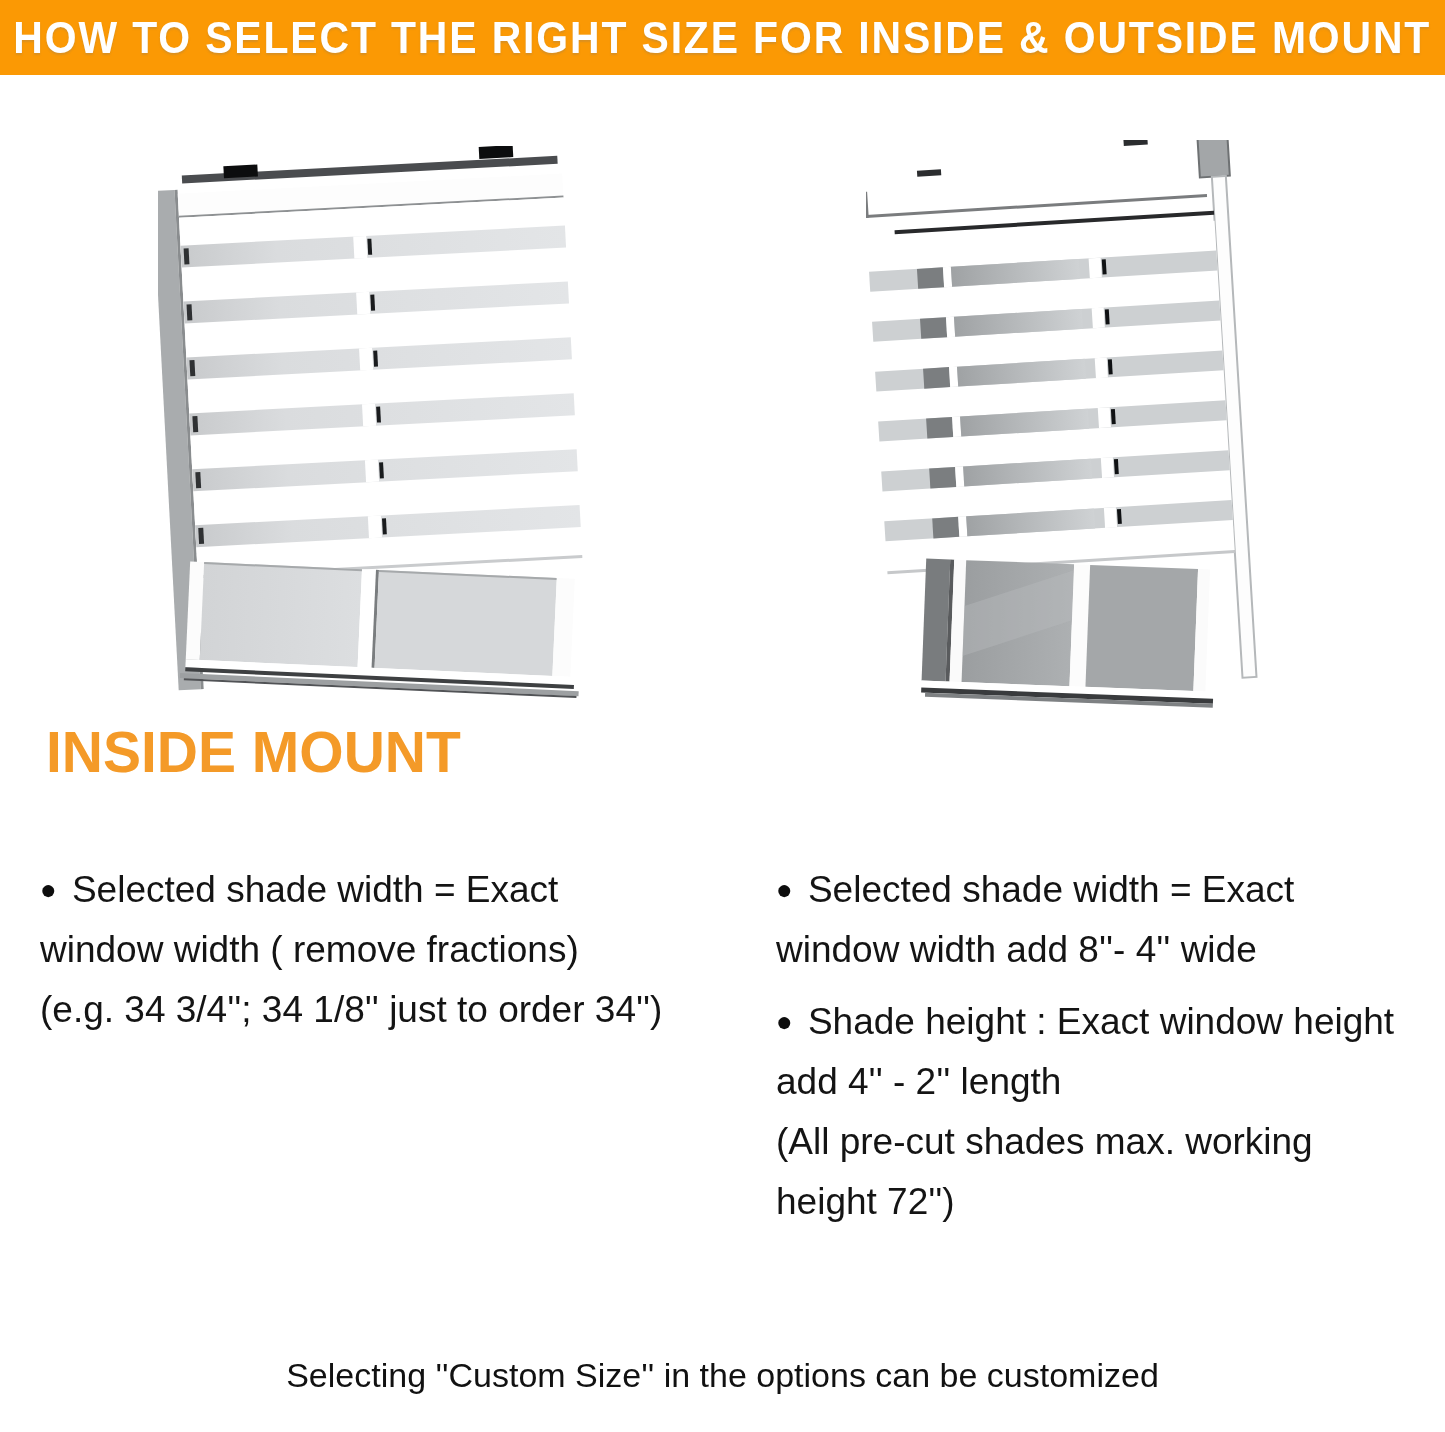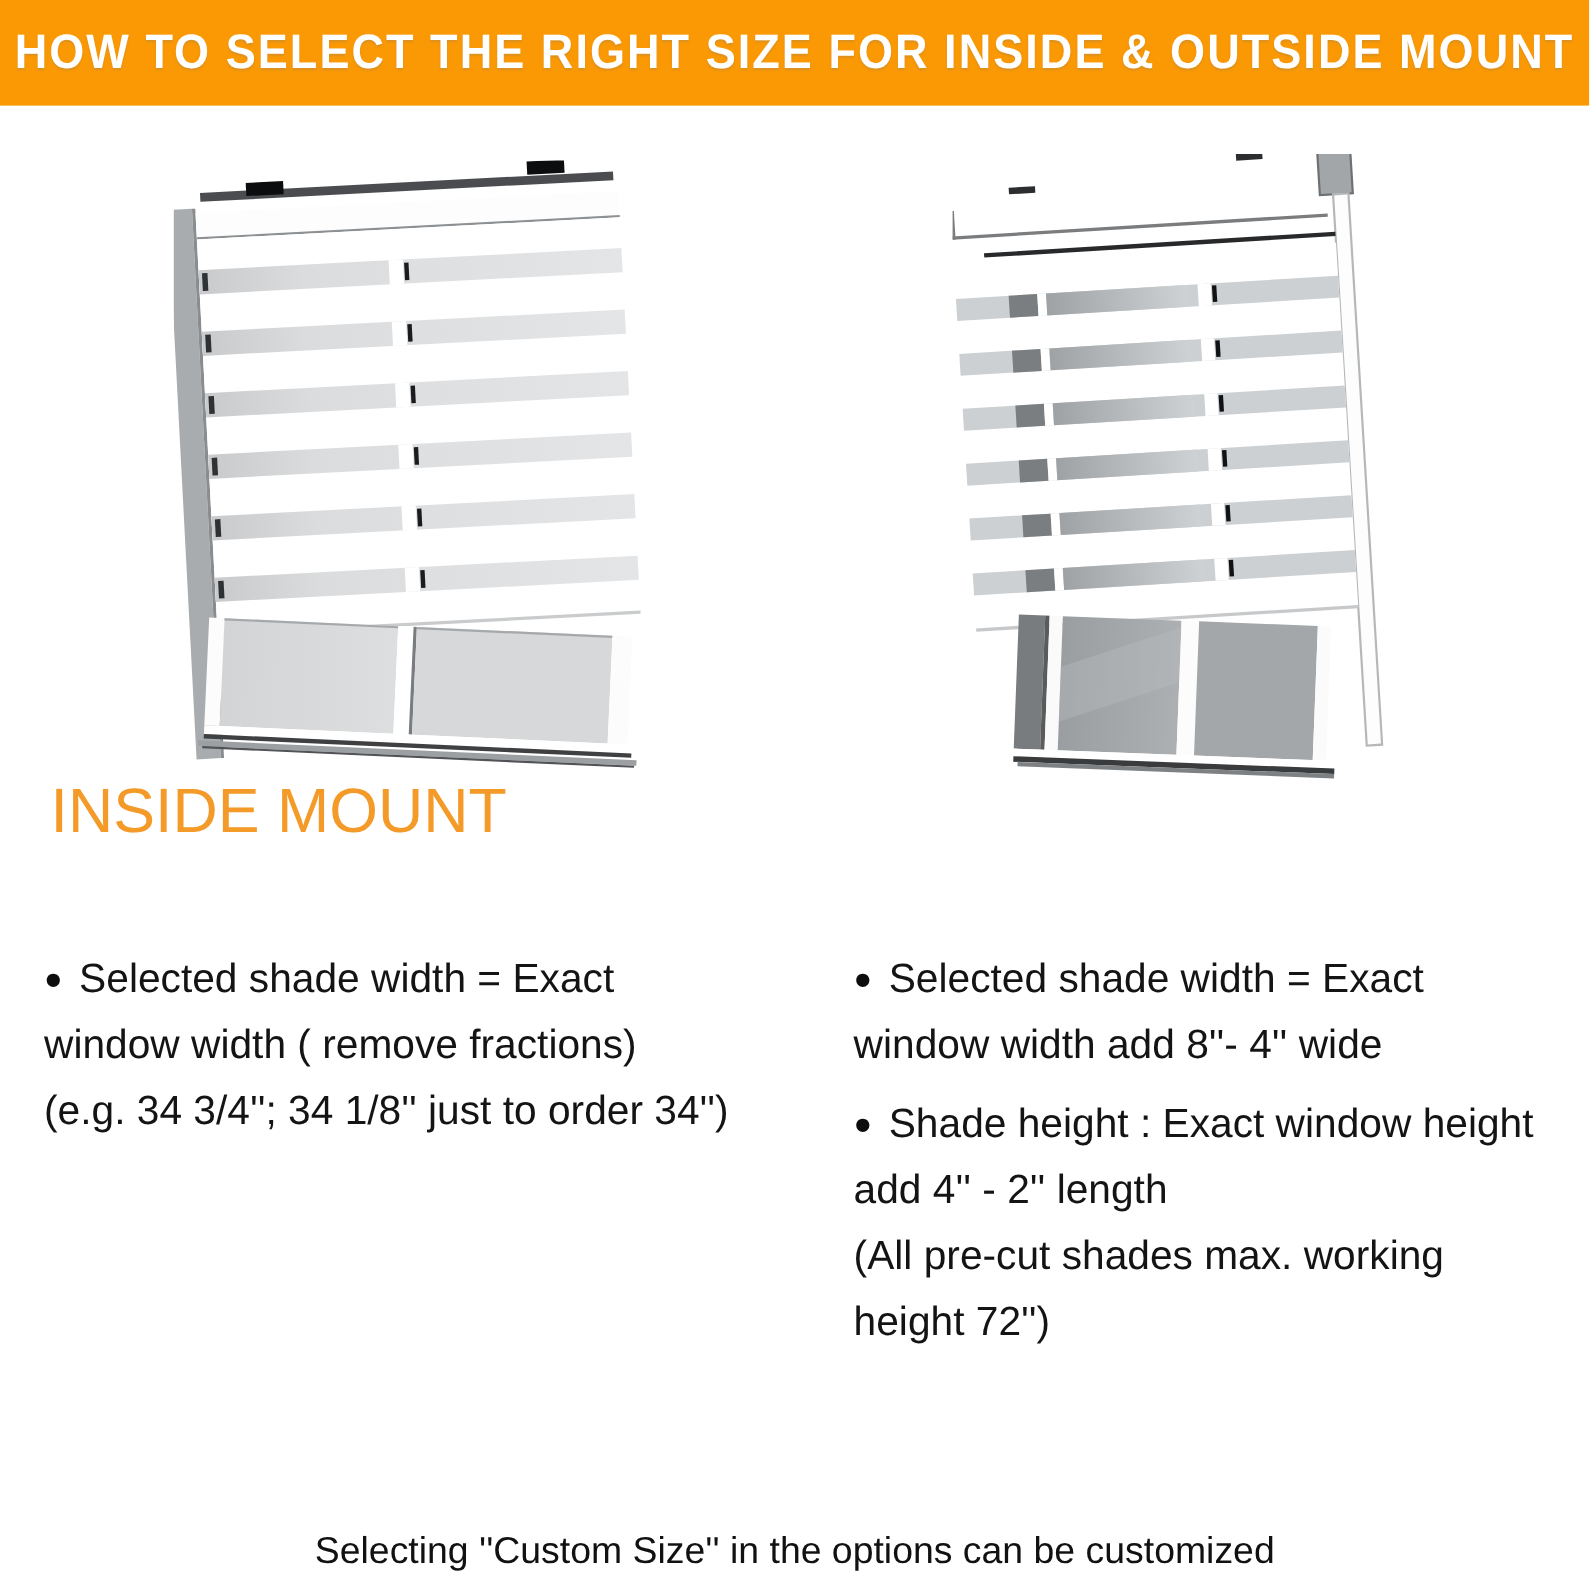--- a/index.html
+++ b/index.html
@@ -9,21 +9,21 @@
     height: 1432px;
     background: #ffffff;
     font-family: "Liberation Sans", sans-serif;
     overflow: hidden;
   }
 
   
   .banner {
     position: absolute;
     top: 0; left: 0;
-    width: 1445px; height: 96px;
+    width: 1445px; height: 75px;
     background: #FB9904;
     display: flex;
     align-items: center;
     justify-content: center;
   }
   .banner-title {
     color: #ffffff;
     font-size: 44px;
     font-weight: bold;
     letter-spacing: 2px;
@@ -34,23 +34,23 @@
   }
 
   
   .fig { position: absolute; }
   .fig-inside  { left: 158px; top: 146px; }
   .fig-outside { left: 866px; top: 140px; }
 
   
   .mount-heading {
     position: absolute;
-    top: 704px;
+    top: 719px;
     font-size: 57px;
-    font-weight: normal;
+    font-weight: bold;
     color: #F49A28;
     letter-spacing: 0px;
     white-space: nowrap;
     text-align: center;
   }
   .heading-inside  { left: 46px; }
   .heading-outside { left: 786px; }
 
   
   .col {
@@ -67,21 +67,21 @@
     font-size: 28px;
     margin-right: 15px;
     vertical-align: 3px;
     color: #0d0d0d;
   }
   .bullet-text { white-space: pre-line; }
 
   
   .footer-note {
     position: absolute;
-    top: 1391px;
+    top: 1356px;
     left: 0;
     width: 1445px;
     text-align: center;
     font-size: 34px;
     color: #111111;
     white-space: nowrap;
   }
 </style>
 </head>
 <body>

